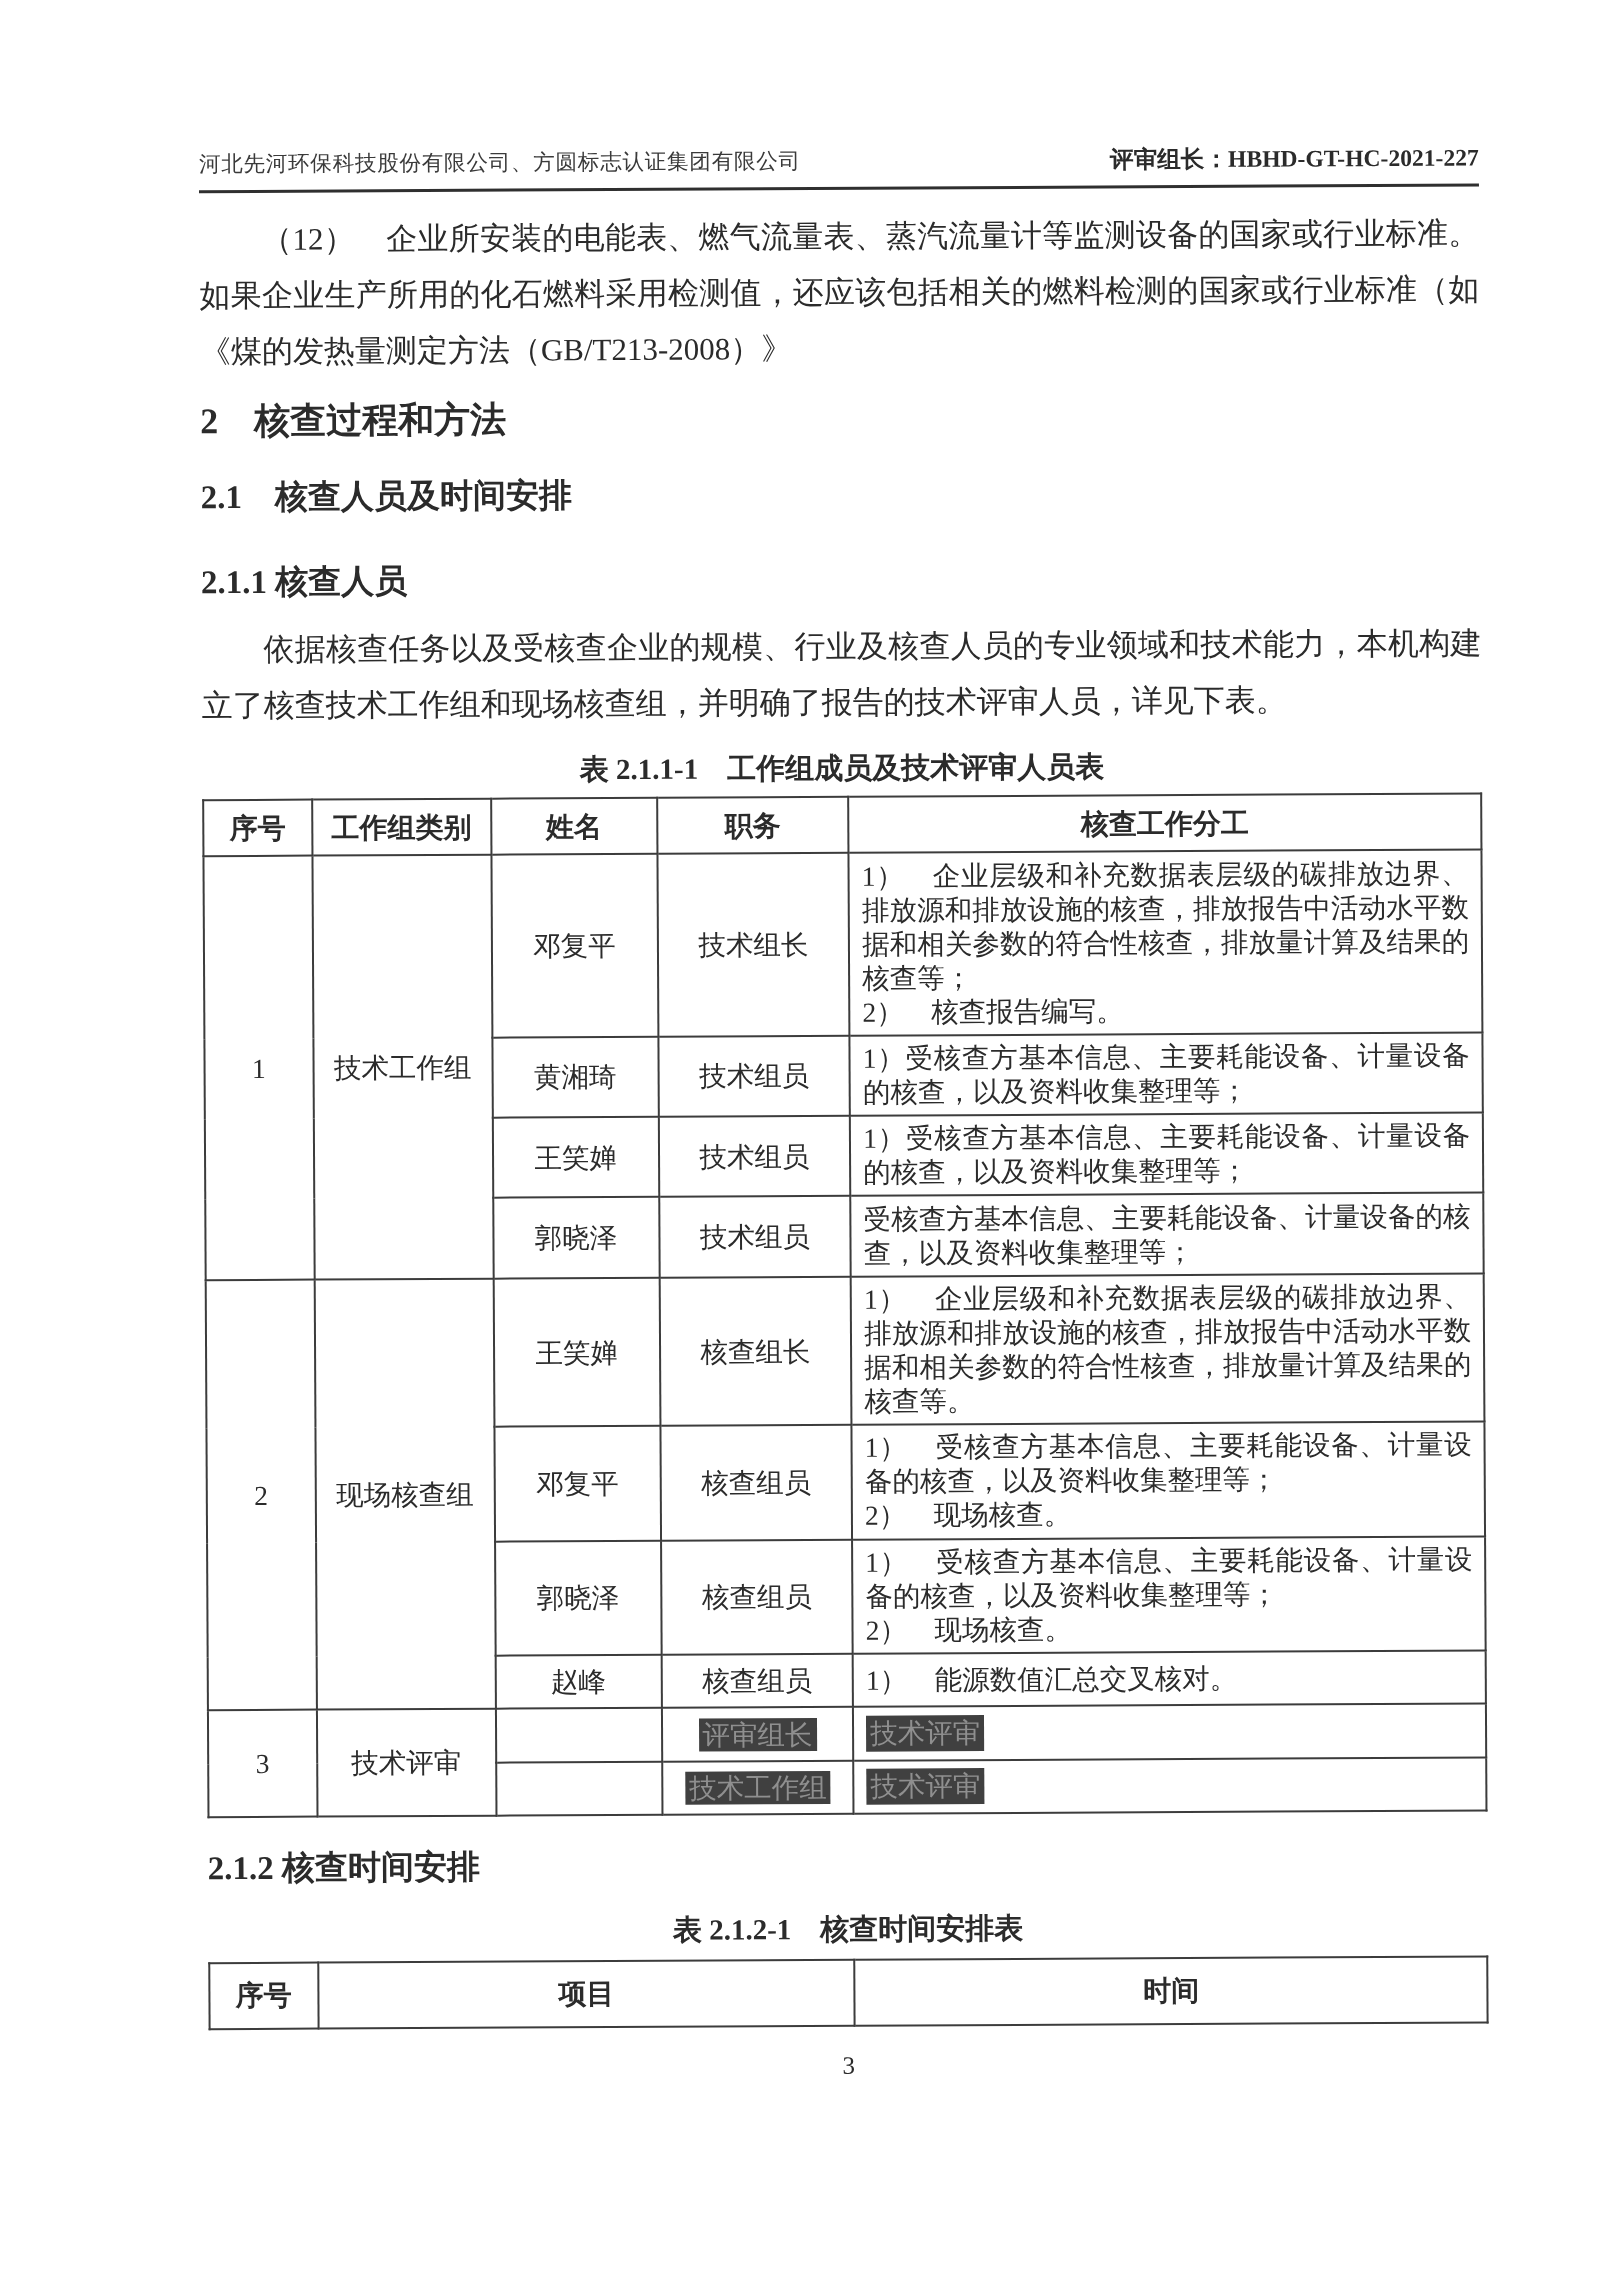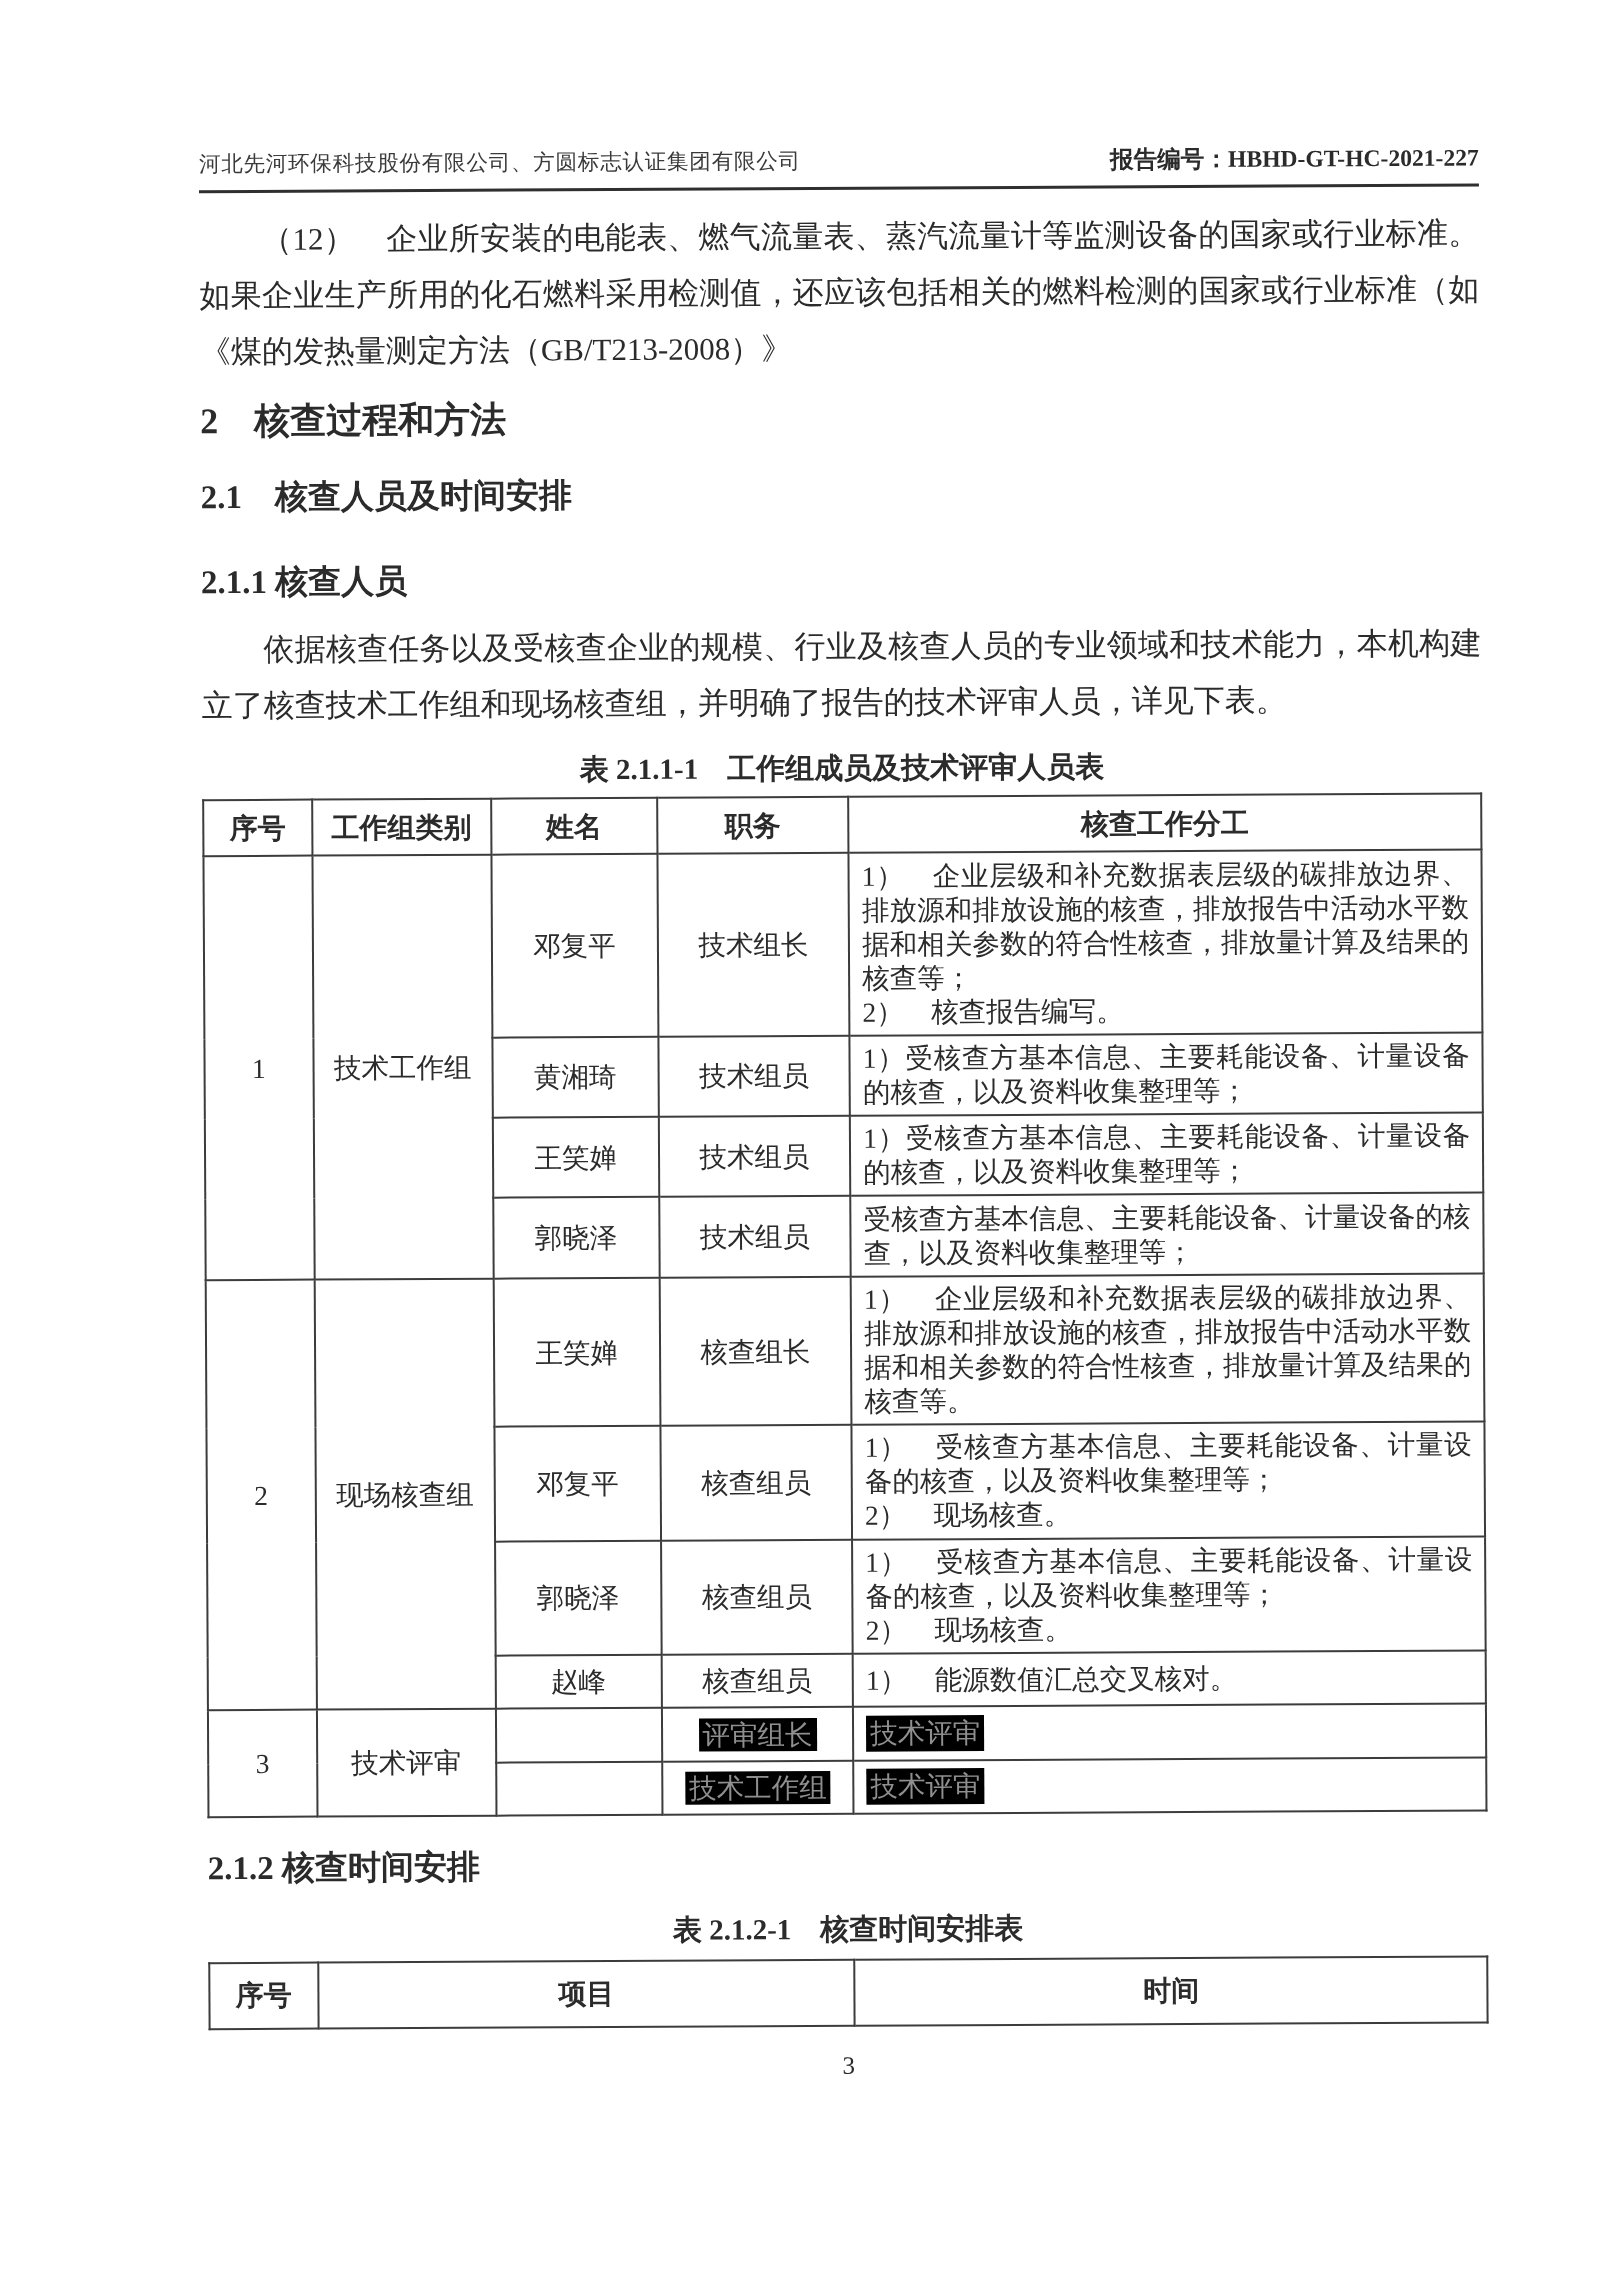--- a/index.html
+++ b/index.html
@@ -67,42 +67,42 @@
     text-align: center; vertical-align: middle;
     padding: 9.2px 2.6px; line-height: 33px;
   }
   td.cell-duty {
     text-align: left; vertical-align: middle;
     padding: 5.2px 11.8px;
   }
   .duty-line { line-height: 34px; text-align: justify; }
   .muted-text {
     color: #8f8f8f;
-    background: #000000;
+    background: #404040;
     display: inline-block;
     padding: 0 4px;
   }
   table.time-table { margin-top: 10.5px; }
   table.time-table th.grid-head { padding: 15.7px 2.6px; }
 
   .page-number {
     margin-top: 25px;
     text-align: center;
     font-size: 25px; color: #2b2b2b;
   }
 </style>
 </head>
 <body>
 
 <div class="page">
   <div class="content">
 
     <div class="doc-header">
       <span class="company-line">河北先河环保科技股份有限公司、方圆标志认证集团有限公司</span>
-      <span class="report-no"><span>报告编号：</span><span>HBHD-GT-HC-2021-227</span></span>
+      <span class="report-no"><span>评审组长：</span><span>HBHD-GT-HC-2021-227</span></span>
     </div>
     <div class="header-rule"></div>
 
     <p class="body-para">（12）　企业所安装的电能表、燃气流量表、蒸汽流量计等监测设备的国家或行业标准。如果企业生产所用的化石燃料采用检测值，还应该包括相关的燃料检测的国家或行业标准（如《煤的发热量测定方法（GB/T213-2008）》</p>
 
     <h1 class="h-level1">2　核查过程和方法</h1>
     <h2 class="h-level2">2.1　核查人员及时间安排</h2>
     <h3 class="h-level3">2.1.1 核查人员</h3>
 
     <p class="body-para">依据核查任务以及受核查企业的规模、行业及核查人员的专业领域和技术能力，本机构建立了核查技术工作组和现场核查组，并明确了报告的技术评审人员，详见下表。</p>

